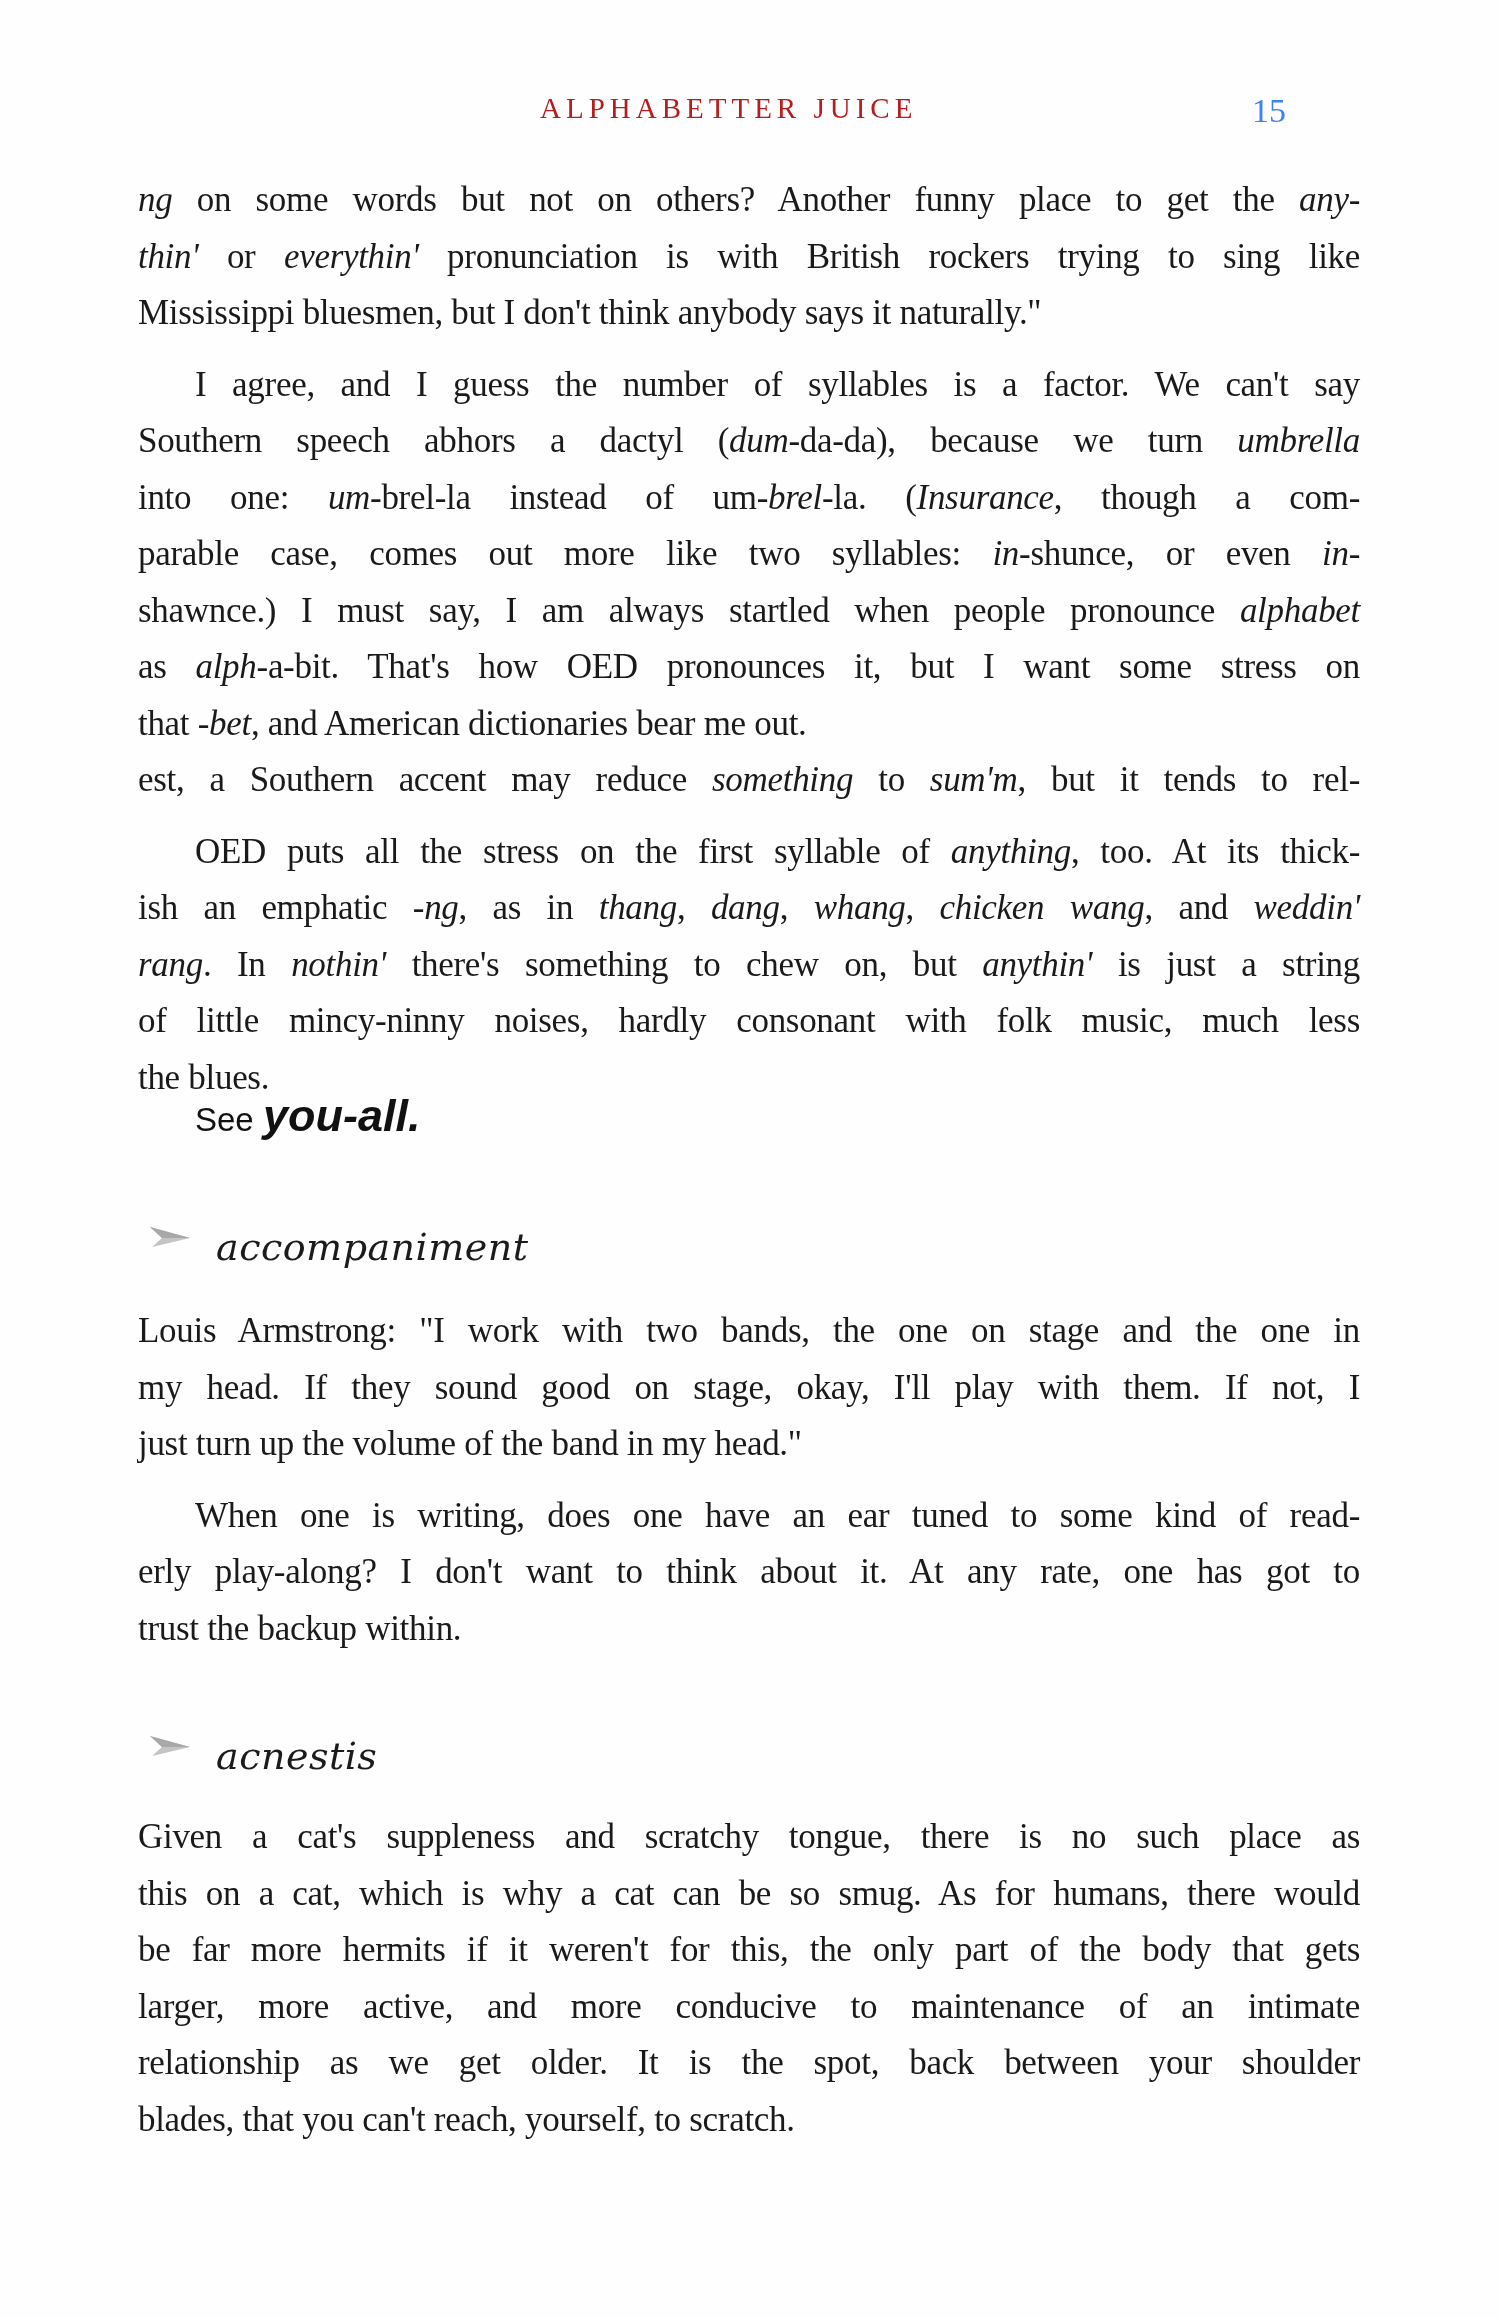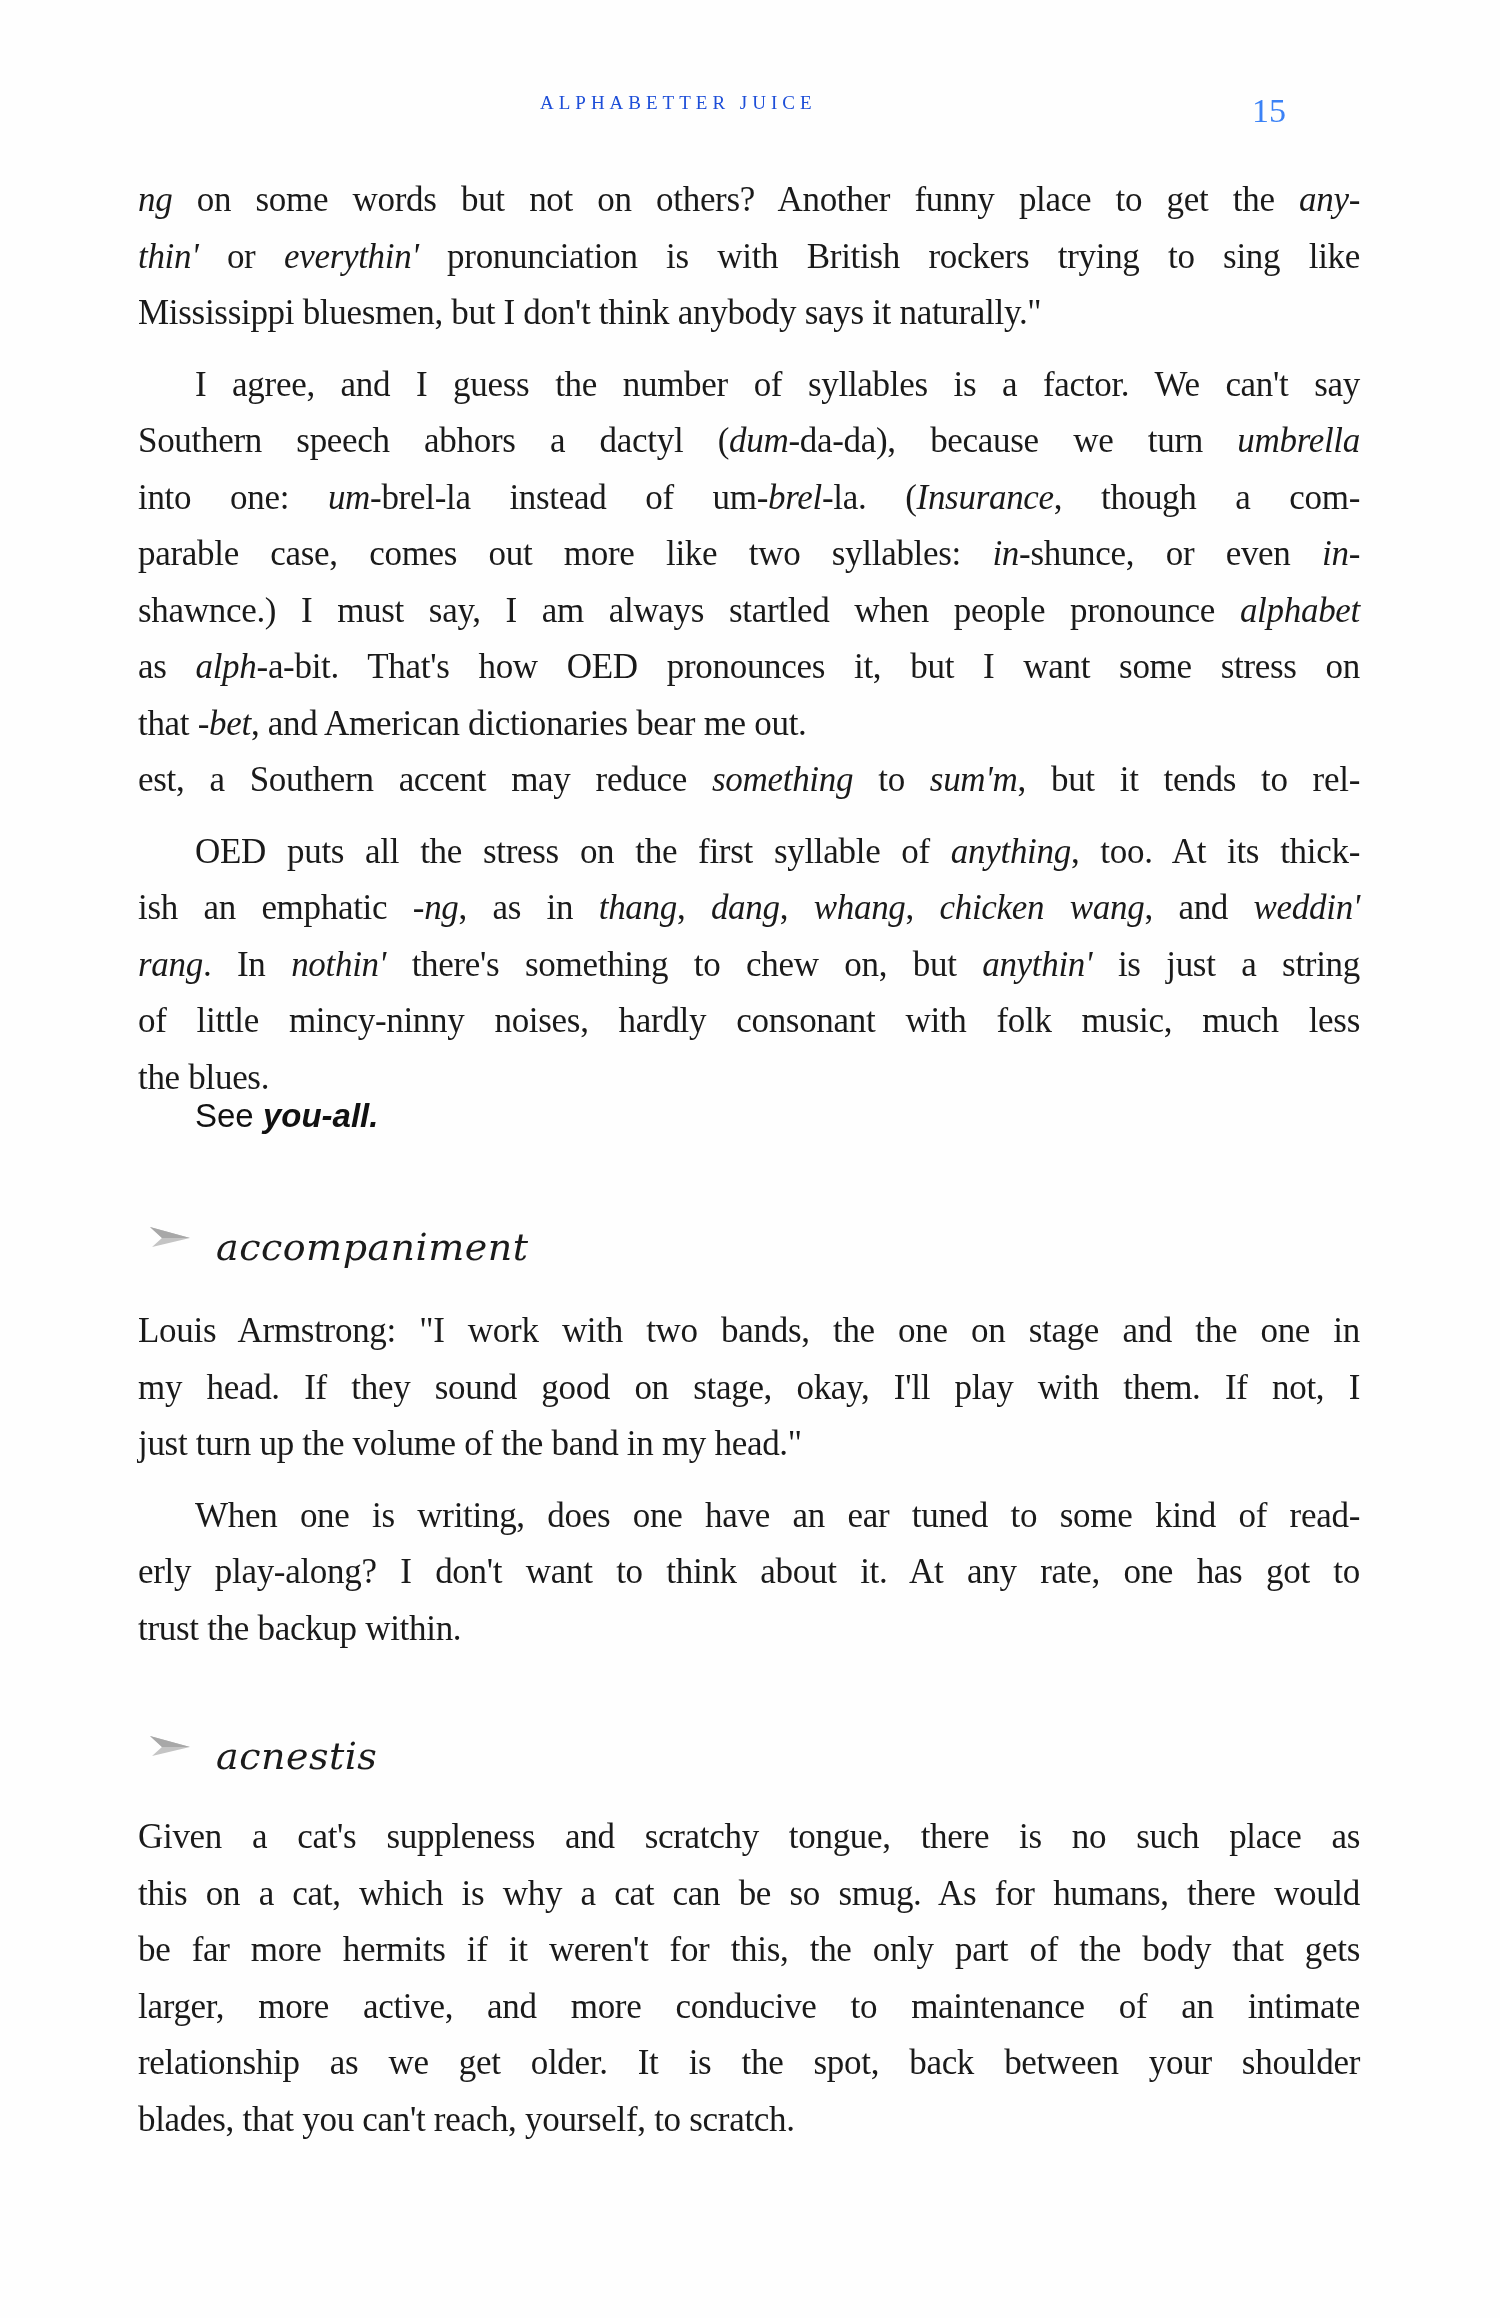--- a/index.html
+++ b/index.html
@@ -5,43 +5,43 @@
     html, body { margin: 0; padding: 0; background: #ffffff; }
     body { width: 1500px; height: 2318px; position: relative; overflow: hidden; }
     .page {
       position: absolute; left: 0; top: 0; width: 1500px; height: 2318px;
       background: #fefefe;
       font-family: "Liberation Serif", "DejaVu Serif", serif;
       color: #1a1a1a;
     }
     .running-head {
       position: absolute; top: 92px; left: 540px;
-      font-size: 19px; letter-spacing: 5px;
-      color: #1d4ed8;
+      font-size: 29px; letter-spacing: 5px;
+      color: #b91c1c;
     }
     .folio {
       position: absolute; top: 92px; left: 1252px;
       font-size: 34px; color: #3b82f6;
     }
     .textblock {
       position: absolute; left: 138px; width: 1222px;
       font-size: 35px;
     }
     .line {
       height: 56.5px; line-height: 56.5px;
       white-space: nowrap;
       text-align: justify; text-align-last: justify;
       letter-spacing: -0.3px;
     }
     .line.last { text-align-last: left; }
     .line.indent { padding-left: 57px; margin-top: 15px; }
     .line i { font-style: italic; }
     .see-line { height: 56.5px; line-height: 56.5px; padding-left: 57px; font-size: 35px; }
     .see-label { font-family: "Liberation Sans", "DejaVu Sans", sans-serif; font-size: 33px; color: #111; }
-    .see-link { font-family: "Liberation Sans", "DejaVu Sans", sans-serif; font-style: italic; font-weight: bold; font-size: 33px; color: #111; cursor: pointer; }
+    .see-link { font-family: "Liberation Sans", "DejaVu Sans", sans-serif; font-style: italic; font-weight: bold; font-size: 45px; color: #111; cursor: pointer; }
     .entry-head {
       position: absolute; left: 148px;
       display: flex; align-items: flex-start;
     }
     .arrow-icon {
       width: 44px; height: 24px; margin-right: 24px; position: relative;
     }
     .arrow-icon svg { display: block; }
     .entry-word {
       font-family: "DejaVu Serif", "Liberation Serif", serif;

